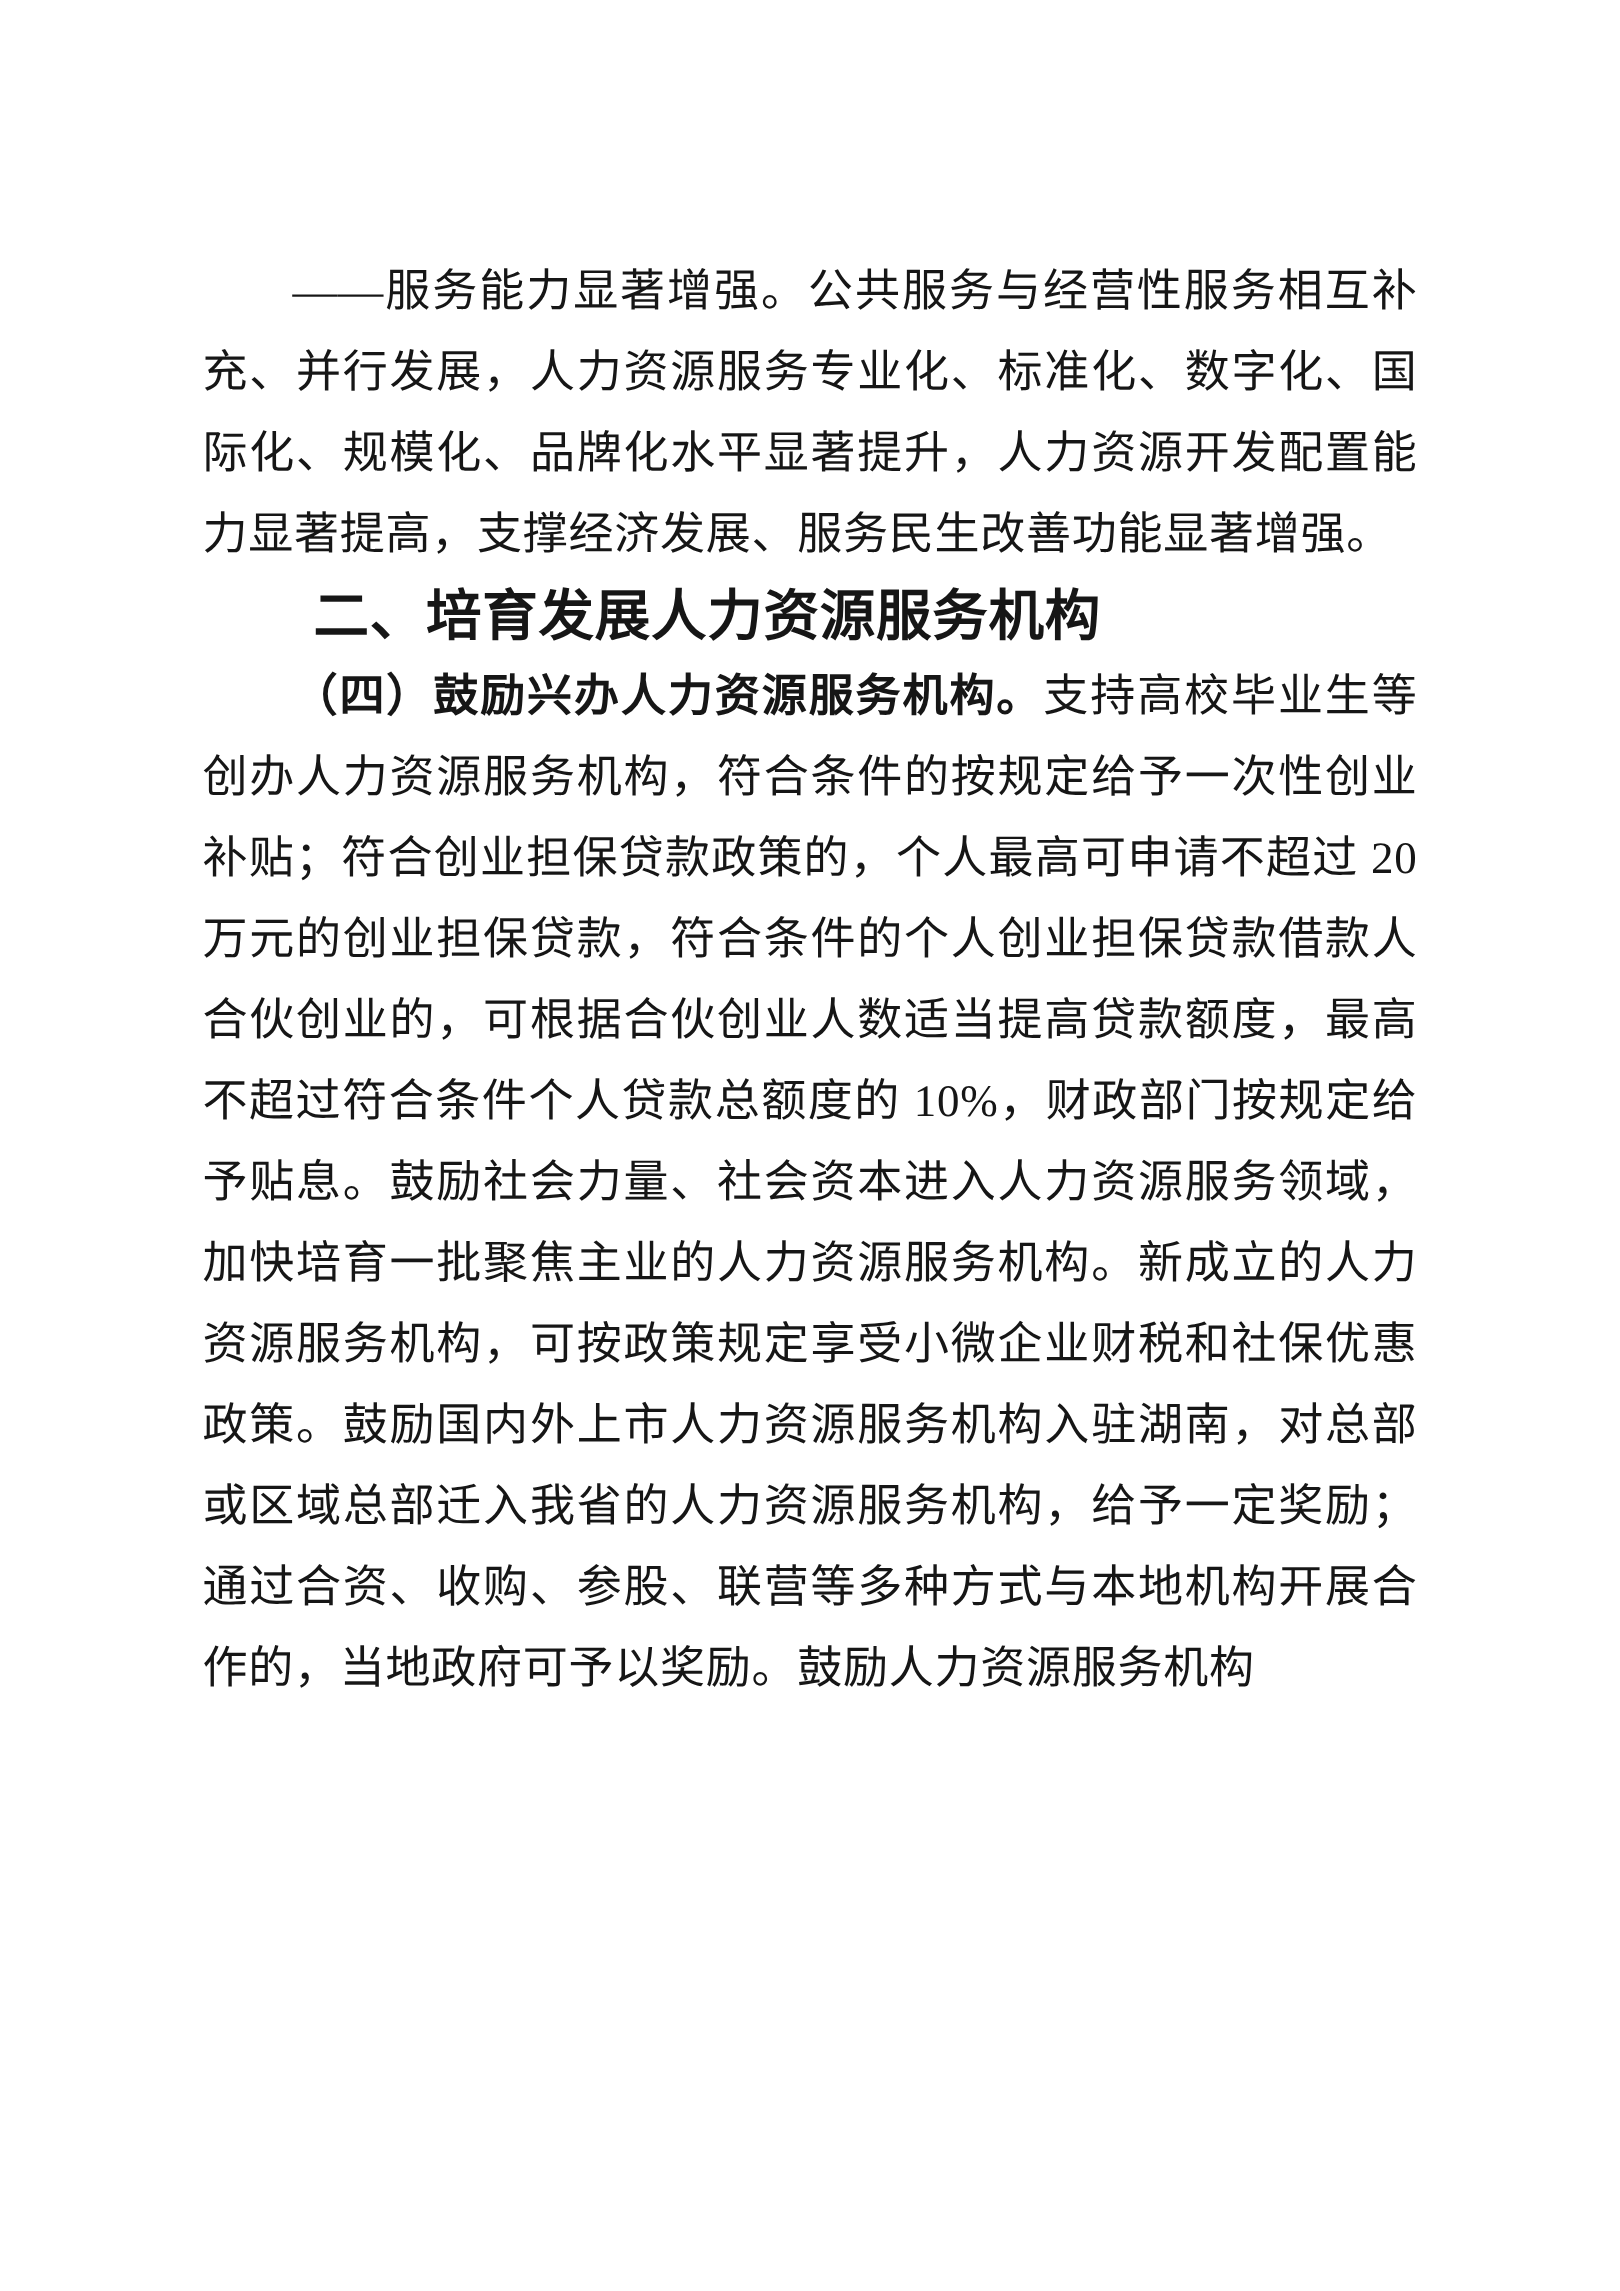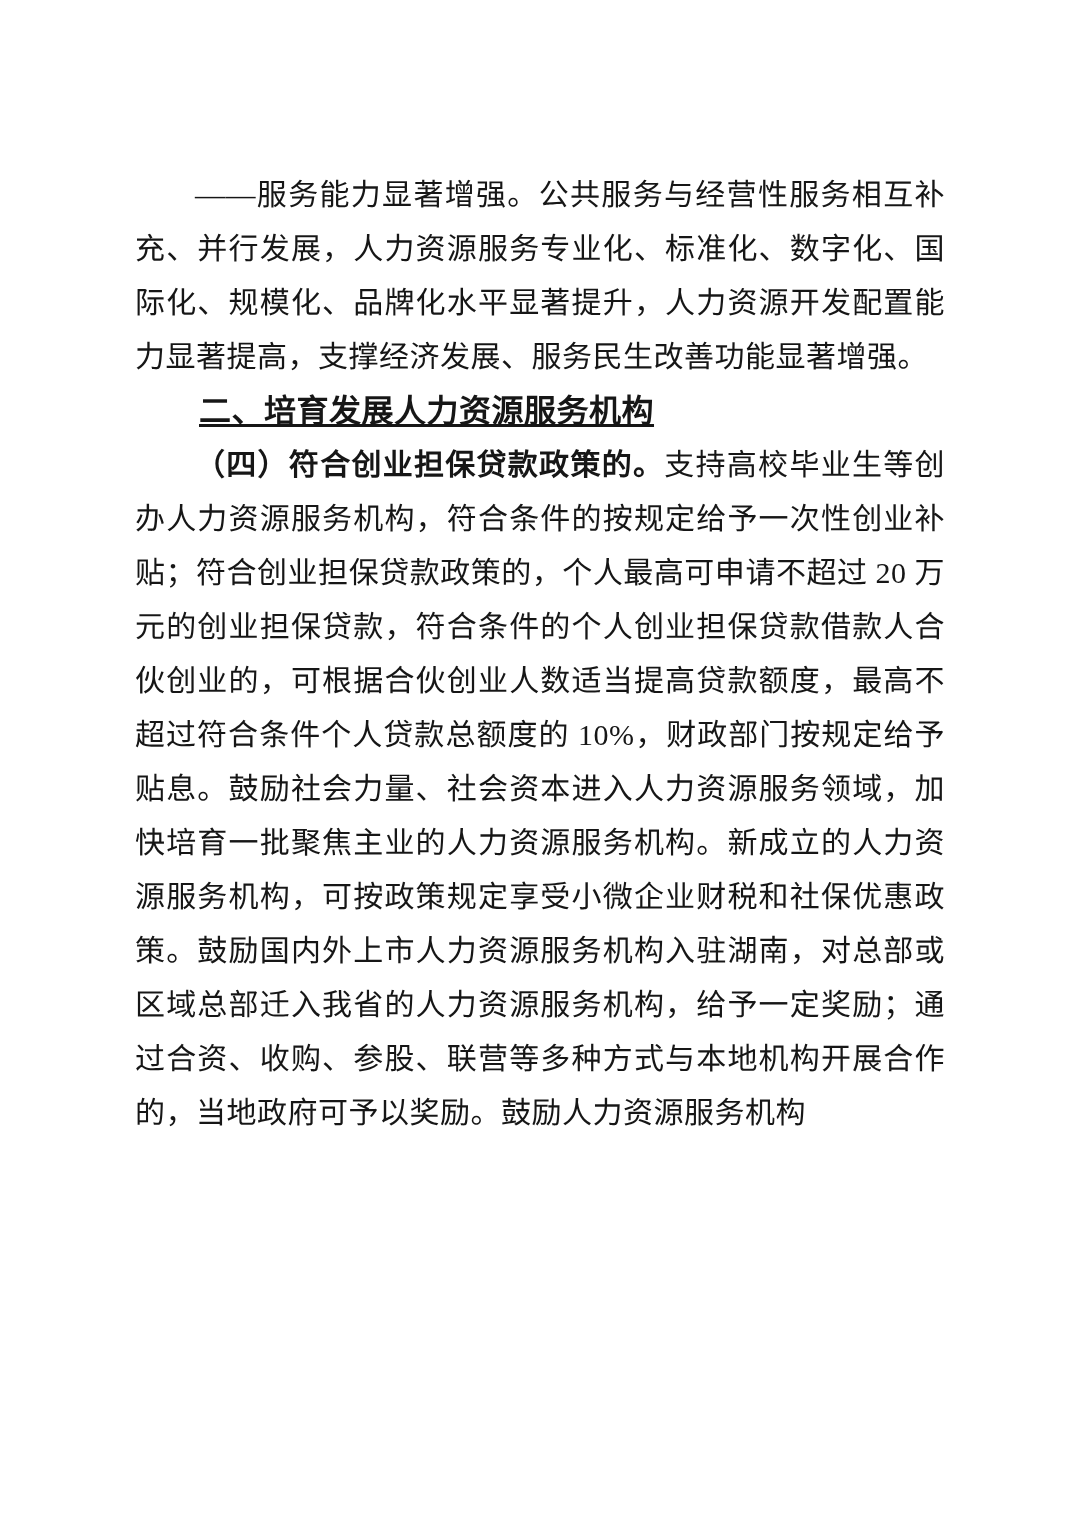--- a/index.html
+++ b/index.html
@@ -33,40 +33,39 @@
     letter-spacing: 0.5px;
   }
   .para .lead {
     font-weight: bold;
   }
   .heading {
     margin: 0;
     text-indent: 2em;
     font-family: "Liberation Sans", "DejaVu Sans", sans-serif;
     font-weight: bold;
-    font-size: 32px;
+    font-size: 37px;
     line-height: 54px;
     letter-spacing: 0.5px;
-    text-decoration: underline;
   }
   .footer {
     position: absolute;
     left: 135px;
     top: 1392px;
     font-family: "Liberation Serif", "DejaVu Serif", serif;
     font-size: 27px;
     letter-spacing: 8px;
     color: #222222;
   }
 </style>
 </head>
 <body>
 
 <div class="page">
   <main class="content">
       <p class="para">——服务能力显著增强。公共服务与经营性服务相互补充、并行发展，人力资源服务专业化、标准化、数字化、国际化、规模化、品牌化水平显著提升，人力资源开发配置能力显著提高，支撑经济发展、服务民生改善功能显著增强。</p>
       <h2 class="heading">二、培育发展人力资源服务机构</h2>
-      <p class="para"><span class="lead">（四）符合创业担保贷款政策的。</span>支持高校毕业生等创办人力资源服务机构，符合条件的按规定给予一次性创业补贴；符合创业担保贷款政策的，个人最高可申请不超过 20 万元的创业担保贷款，符合条件的个人创业担保贷款借款人合伙创业的，可根据合伙创业人数适当提高贷款额度，最高不超过符合条件个人贷款总额度的 10%，财政部门按规定给予贴息。鼓励社会力量、社会资本进入人力资源服务领域，加快培育一批聚焦主业的人力资源服务机构。新成立的人力资源服务机构，可按政策规定享受小微企业财税和社保优惠政策。鼓励国内外上市人力资源服务机构入驻湖南，对总部或区域总部迁入我省的人力资源服务机构，给予一定奖励；通过合资、收购、参股、联营等多种方式与本地机构开展合作的，当地政府可予以奖励。鼓励人力资源服务机构</p>
+      <p class="para"><span class="lead">（四）鼓励兴办人力资源服务机构。</span>支持高校毕业生等创办人力资源服务机构，符合条件的按规定给予一次性创业补贴；符合创业担保贷款政策的，个人最高可申请不超过 20 万元的创业担保贷款，符合条件的个人创业担保贷款借款人合伙创业的，可根据合伙创业人数适当提高贷款额度，最高不超过符合条件个人贷款总额度的 10%，财政部门按规定给予贴息。鼓励社会力量、社会资本进入人力资源服务领域，加快培育一批聚焦主业的人力资源服务机构。新成立的人力资源服务机构，可按政策规定享受小微企业财税和社保优惠政策。鼓励国内外上市人力资源服务机构入驻湖南，对总部或区域总部迁入我省的人力资源服务机构，给予一定奖励；通过合资、收购、参股、联营等多种方式与本地机构开展合作的，当地政府可予以奖励。鼓励人力资源服务机构</p>
     </main>
   <footer class="footer">
     <span>– 4 –</span>
   </footer>
 </div>
 
 </body></html>

